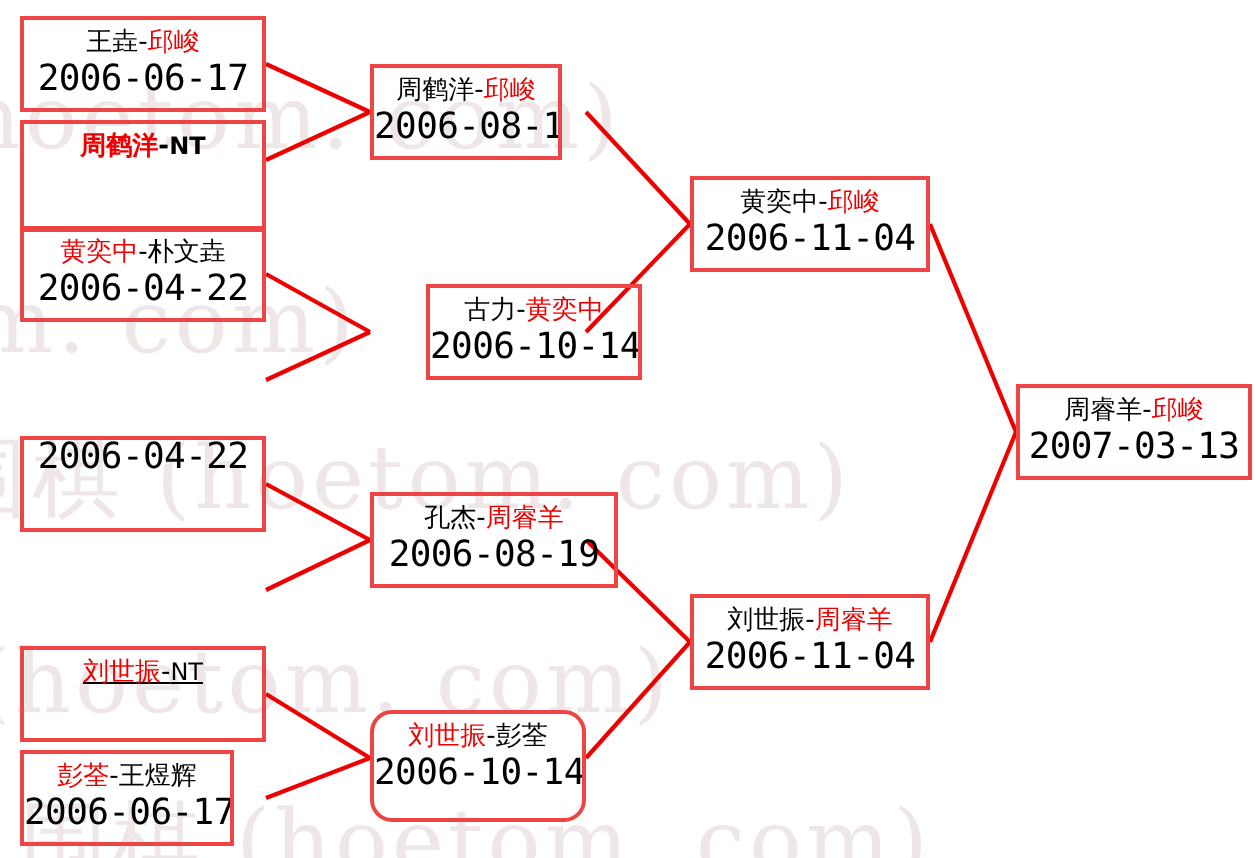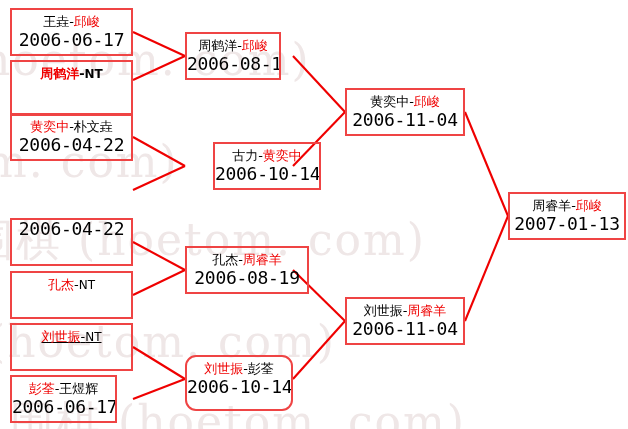--- a/index.html
+++ b/index.html
@@ -146,34 +146,28 @@
       <span class="pA win">黄奕中</span><span class="sep">-</span><span class="pB lose">朴文垚</span>
     </div>
     <div class="date">2006-04-22</div>
   </div>
 
 
   <div class="match" style="left:10px; top:218px; width:123px; height:48px;">
     <div class="date">2006-04-22</div>
   </div>
 
-  <div class="match" style="left:10px; top:271px; width:123px; height:48px;">
-    <div class="players">
-      <span class="pA win">孔杰</span><span class="sep">-</span><span class="pB lose nt">NT</span>
+
+  <div class="match" style="left:10px; top:323px; width:123px; height:48px;text-decoration:underline;">
+    <div class="players">
+      <span class="pA win">刘世振</span><span class="sep">-</span><span class="pB lose nt">NT</span>
     </div>
     <div class="date"></div>
   </div>
 
-  <div class="match" style="left:10px; top:323px; width:123px; height:48px;text-decoration:underline;">
-    <div class="players">
-      <span class="pA win">刘世振</span><span class="sep">-</span><span class="pB lose nt">NT</span>
-    </div>
-    <div class="date"></div>
-  </div>
-
   <div class="match" style="left:10px; top:375px; width:107px; height:48px;">
     <div class="players">
       <span class="pA win">彭荃</span><span class="sep">-</span><span class="pB lose">王煜辉</span>
     </div>
     <div class="date">2006-06-17</div>
   </div>
 
   <div class="match" style="left:185px; top:32px; width:96px; height:48px;">
     <div class="players">
       <span class="pA lose">周鹤洋</span><span class="sep">-</span><span class="pB win">邱峻</span>
@@ -213,16 +207,16 @@
     <div class="players">
       <span class="pA lose">刘世振</span><span class="sep">-</span><span class="pB win">周睿羊</span>
     </div>
     <div class="date">2006-11-04</div>
   </div>
 
   <div class="match" style="left:508px; top:192px; width:118px; height:48px;text-align:center;">
     <div class="players">
       <span class="pA lose">周睿羊</span><span class="sep">-</span><span class="pB win">邱峻</span>
     </div>
-    <div class="date">2007-01-13</div>
+    <div class="date">2007-03-13</div>
   </div>
 
 </div>
 
 </body></html>

